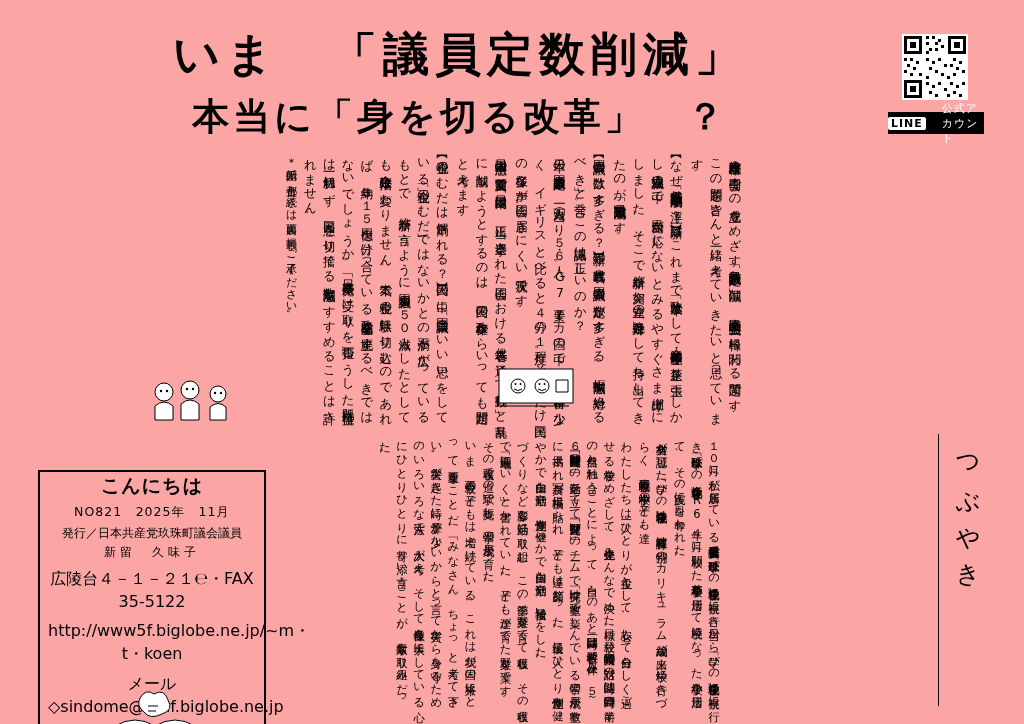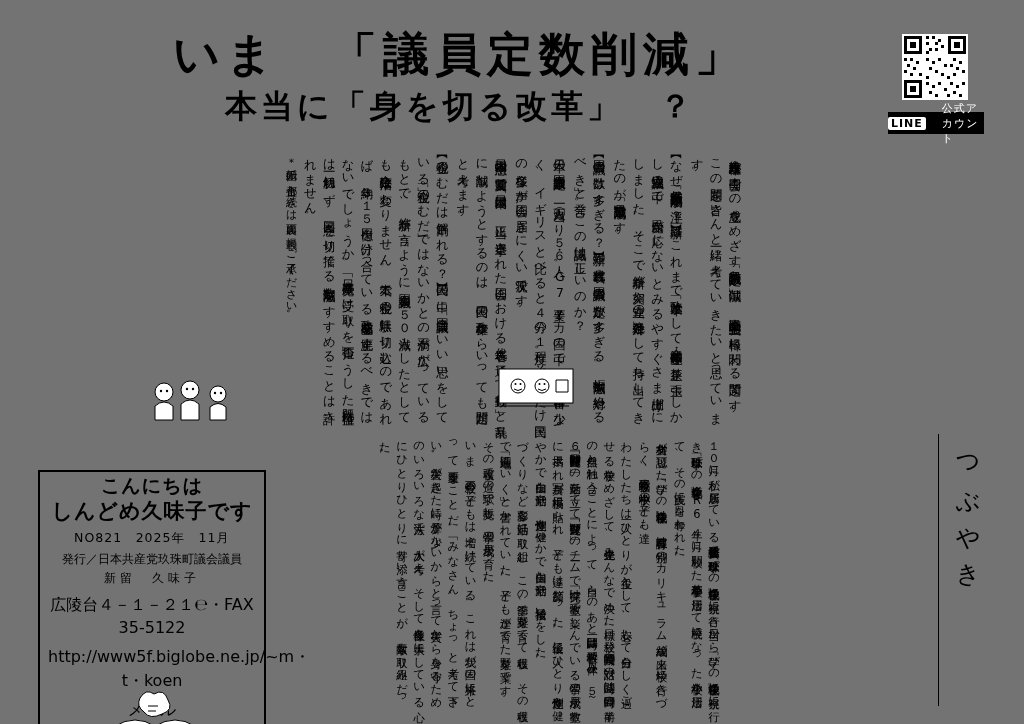--- a/index.html
+++ b/index.html
@@ -1,23 +1,23 @@
 <!DOCTYPE html>
 <html lang="ja"><head>
 <meta charset="utf-8">
 <title>newsletter</title>
 <style>
   html,body{margin:0;padding:0;background:#ffffff;}
   body{width:1024px;height:724px;position:relative;font-family:"DejaVu Sans","Liberation Sans",sans-serif;color:#000;}
-  .page{position:absolute;left:0;top:0;width:1024px;height:724px;overflow:hidden;background:#737373;}
+  .page{position:absolute;left:0;top:0;width:1024px;height:724px;overflow:hidden;background:#fca5a5;}
 
   
   .headline-wrap{position:absolute;left:60px;top:28px;width:800px;text-align:center;}
   .headline1{font-size:46px;font-weight:bold;letter-spacing:6px;line-height:1.15;white-space:nowrap;}
-  .headline2{font-size:32px;font-weight:bold;letter-spacing:4px;line-height:1.2;margin-top:6px;white-space:nowrap;}
+  .headline2{font-size:37px;font-weight:bold;letter-spacing:4px;line-height:1.2;margin-top:14px;white-space:nowrap;}
   .qr-inner{position:absolute;left:902px;top:34px;width:66px;height:66px;border:0;}
   .line-badge{position:absolute;left:888px;top:112px;width:96px;height:22px;background:#000;color:#fff;
      display:flex;align-items:center;justify-content:center;font-size:11px;letter-spacing:1px;}
   .line-badge .lg{background:#fff;color:#000;font-weight:bold;font-size:11px;padding:0 3px;margin-right:16px;border-radius:2px;}
 
   
   .vmain{position:absolute;left:44px;top:150px;width:700px;height:270px;
      display:flex;flex-direction:row-reverse;align-items:flex-start;}
   .vcol{writing-mode:vertical-rl;text-orientation:upright;font-size:12.4px;line-height:1.52;
      letter-spacing:0.5px;height:268px;margin-left:2px;text-align:justify;}
@@ -166,21 +166,20 @@
     <div class="lcol">づくりなど多彩な活動に取り組む。この季節、野菜を育てて収穫し、その収穫で「遊園地にいく」と書かれていた。子ども達が育てた野菜を業です。その収穫で「道の駅」で販売し、学習の成果が育った。</div>
     <div class="lcol">いま、不登校の子どもは増え続けている。これは我が国の将来にとって重要なことだ。「みなさん、ちょっと考えて下さい。災害が起きた時に予算が少ないからと言って災害から身を守るためのいろいろな方法で、大人が考え、そして多様性を大事にしている心にひとりひとりに寄り添い言うことが、素敵な取り組みだった。</div>
   </div>
 
   <div class="tsubuyaki-title">つぶやき</div>
   <div class="vline" style="left:938px;top:434px;height:272px;"></div>
 
   <div class="infobox">
     <div class="konnichiwa">
       <div>こんにちは</div>
-      <div class="l2">しんどめ久味子です</div>
     </div>
     <div class="no-line">NO821　2025年　11月</div>
     <div class="pub-line">発行／日本共産党玖珠町議会議員</div>
     <div class="pub-name">新留　久味子</div>
     <div class="addr">広陵台４－１－２１℮・FAX 35-5122</div>
     <div class="addr">http://www5f.biglobe.ne.jp/~m・t・koen</div>
     <div class="addr">メール◇sindome@muf.biglobe.ne.jp</div>
     <div class="star b">★毎月第３火曜日 14時～16時</div>
     <div class="star">自由ヶ丘コミセンで「無料の法律</div>
     <div class="star">相談会」</div>

